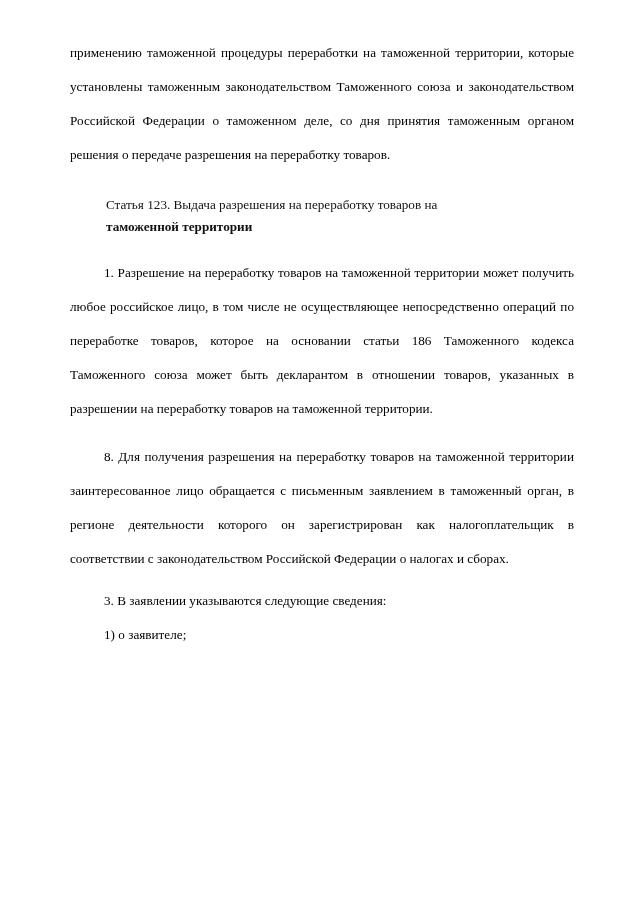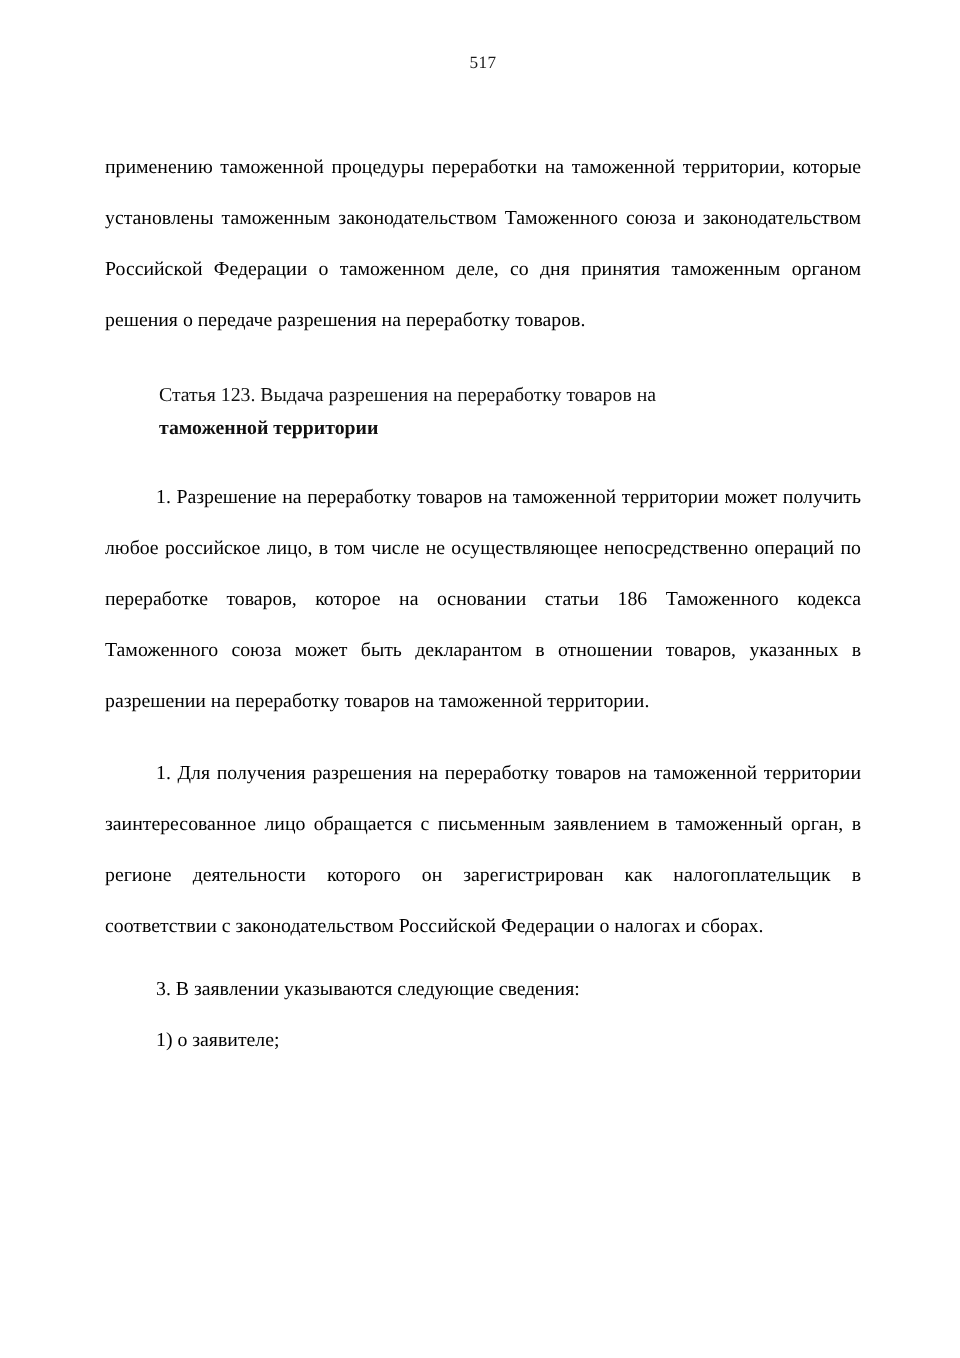--- a/index.html
+++ b/index.html
@@ -67,37 +67,36 @@
     display: block;
   }
   .spacer-sm { height: 14px; }
   .spacer-xs { height: 8px; }
 </style>
 </head>
 <body>
 
 <div class="page">
 
-  <div class="page-number">517</div>
 
   <div class="body-text">
 
     <p class="para-justify">применению таможенной процедуры переработки на таможенной территории, которые установлены таможенным законодательством Таможенного союза и законодательством Российской Федерации о таможенном деле, со дня принятия таможенным органом решения о передаче разрешения на переработку товаров.</p>
 
     <div class="heading-block">
       <span class="art-no">Статья 123.</span>
       <span class="art-title">Выдача разрешения на переработку товаров на</span>
       <span class="heading-line2">таможенной территории</span>
     </div>
 
     <p class="para-justify para-indent">1. Разрешение на переработку товаров на таможенной территории может получить любое российское лицо,  в  том числе не осуществляющее непосредственно операций по переработке товаров, которое на основании статьи 186 Таможенного кодекса Таможенного союза может быть декларантом в отношении товаров, указанных в разрешении на переработку товаров на таможенной территории.</p>
 
     <div class="spacer-sm"></div>
 
-    <p class="para-justify para-indent">1. Для получения разрешения на переработку товаров на таможенной территории заинтересованное лицо обращается с письменным заявлением в таможенный орган, в регионе деятельности которого он зарегистрирован как налогоплательщик в соответствии с законодательством Российской Федерации о налогах и сборах.</p>
+    <p class="para-justify para-indent">8. Для получения разрешения на переработку товаров на таможенной территории заинтересованное лицо обращается с письменным заявлением в таможенный орган, в регионе деятельности которого он зарегистрирован как налогоплательщик в соответствии с законодательством Российской Федерации о налогах и сборах.</p>
 
     <div class="spacer-xs"></div>
 
     <p class="para-left">3. В  заявлении указываются следующие сведения:</p>
 
     <p class="para-left">1) о заявителе;</p>
 
   </div>
 </div>
 

